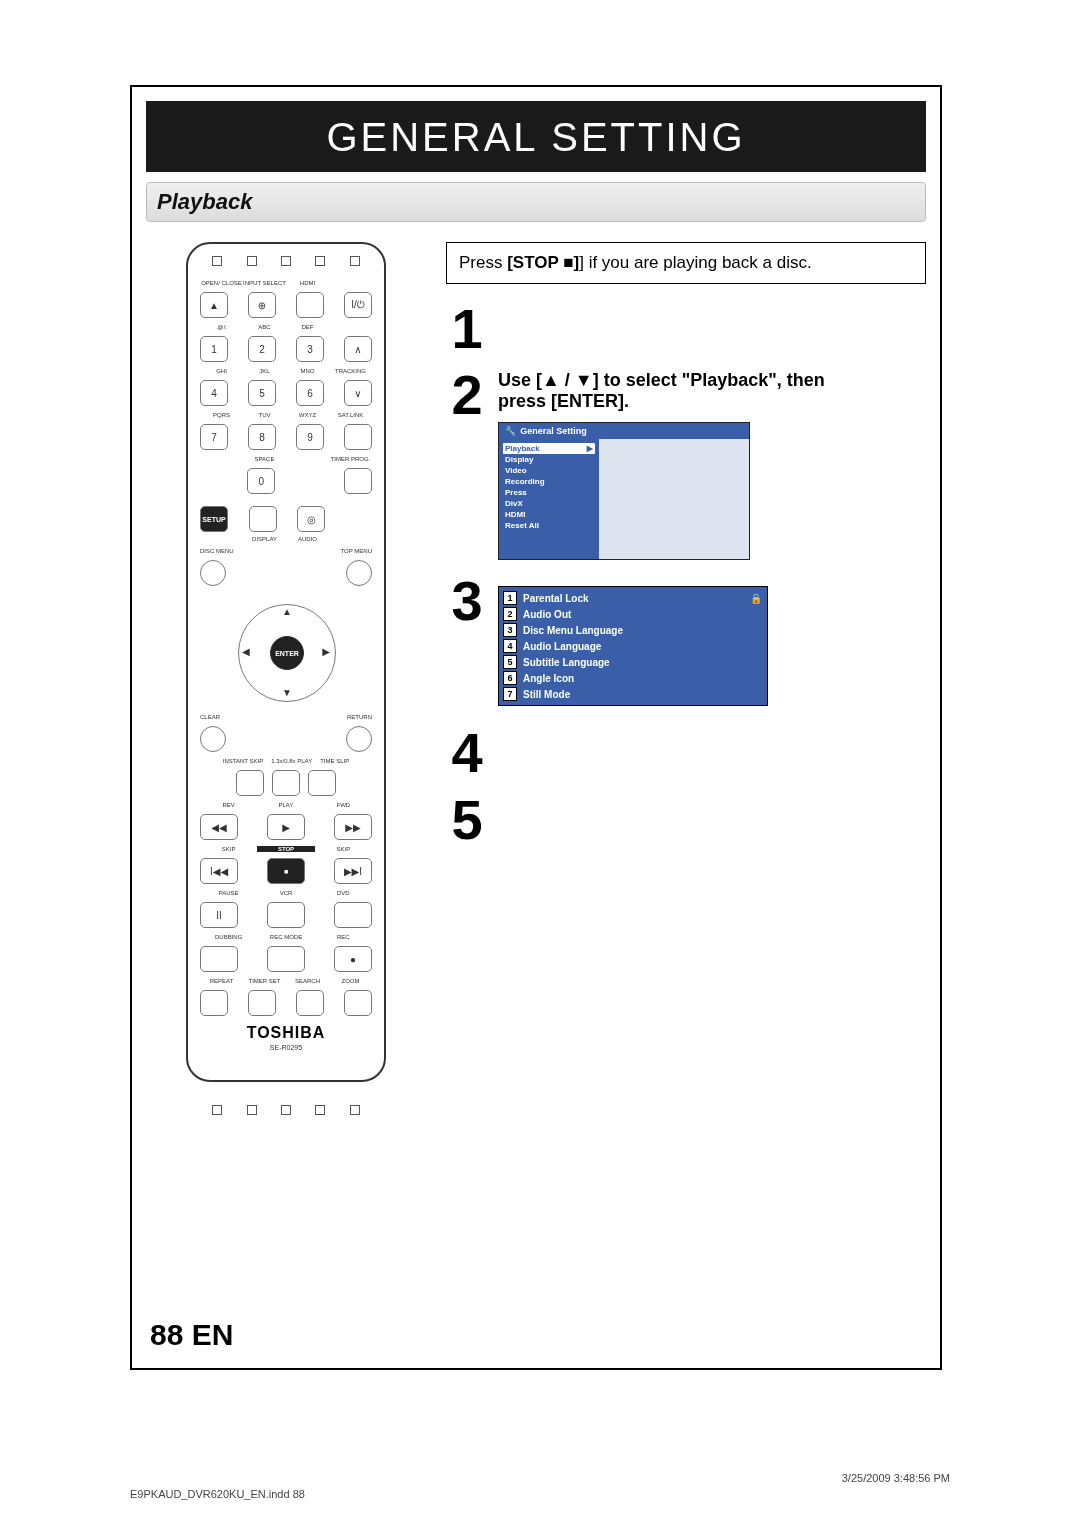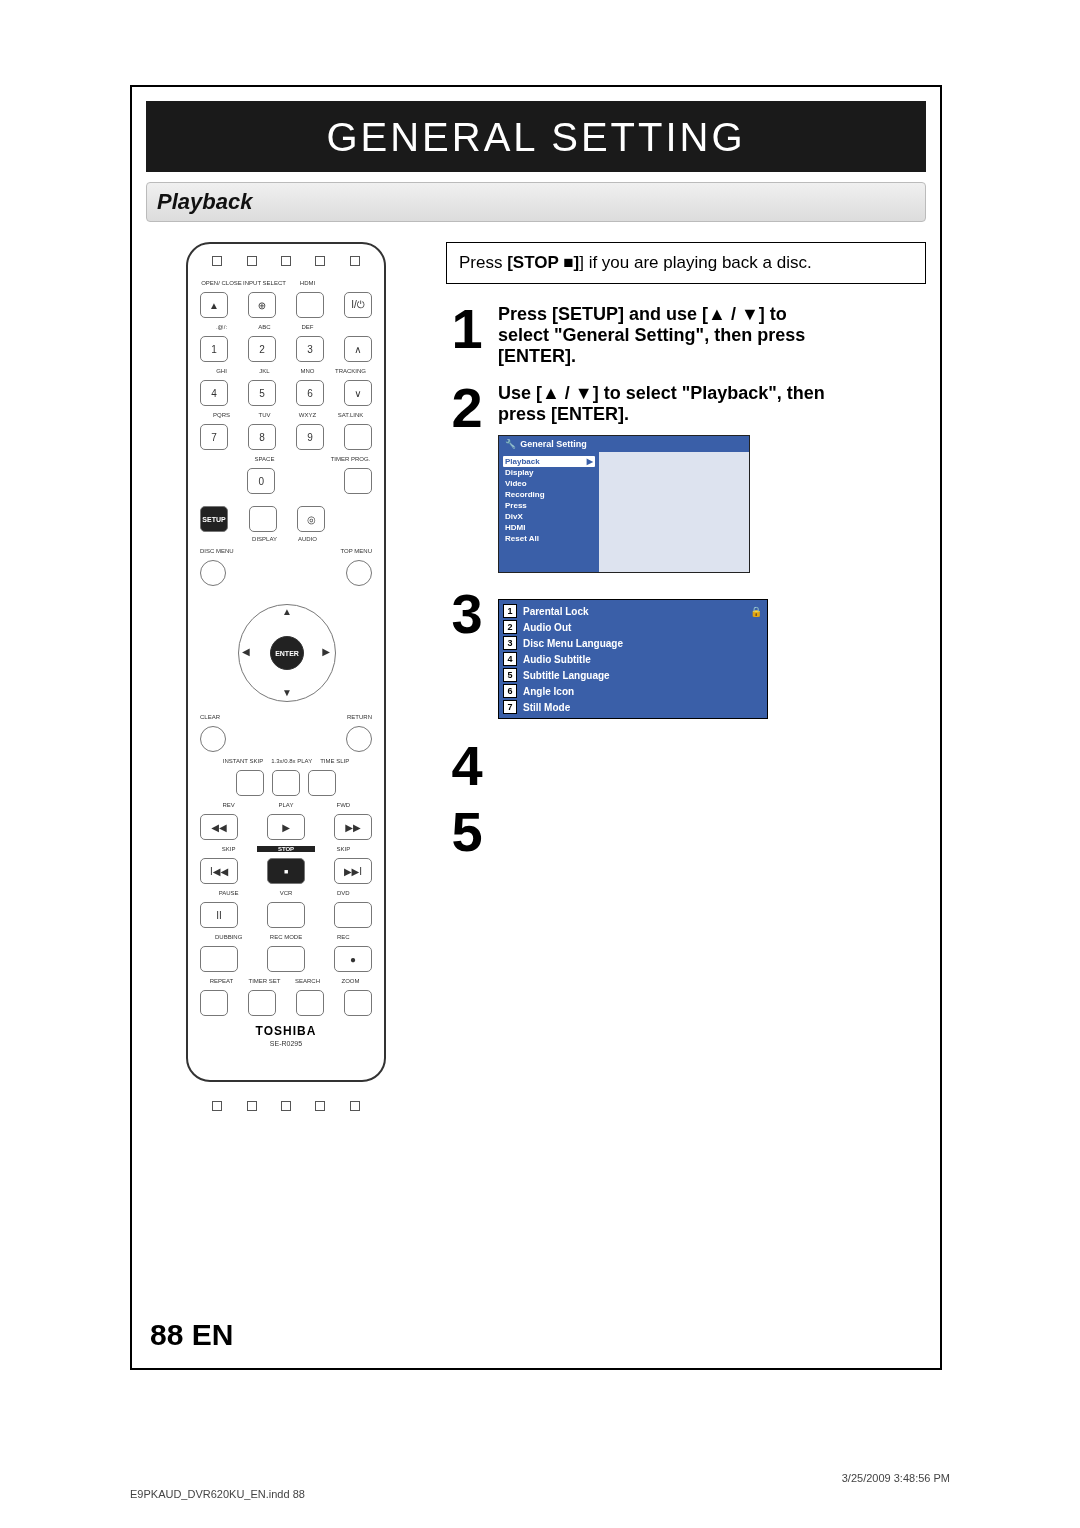--- a/index.html
+++ b/index.html
@@ -107,21 +107,21 @@
     border:1px solid #777; border-radius:50%;
   }
   .rc-pad .center {
     position:absolute; left:44px; top:44px; width:32px; height:32px;
     border:1px solid #333; border-radius:50%;
     background:#222; color:#fff; font-size:7px; font-weight:bold;
     display:flex; align-items:center; justify-content:center;
   }
   .rc-pad .tri { position:absolute; font-size:10px; color:#333; }
   .rc-small-lbl { font-size:6px; text-align:center; color:#333; }
-  .brand { text-align:center; font-weight:bold; font-size:12px; letter-spacing:1px; margin-top:8px; }
+  .brand { text-align:center; font-weight:bold; font-size:16px; letter-spacing:1px; margin-top:8px; }
   .model { text-align:center; font-size:7px; margin-top:2px; color:#333; }
   
   .note-box {
     border: 1px solid #000;
     padding: 10px 12px;
     font-size: 17px;
     margin-bottom: 20px;
   }
   .step {
     display:flex;
@@ -433,25 +433,20 @@
       </div>
 
       <div class="right-col">
 
         <div class="note-box">
           <span>Press </span><b><span>[STOP </span><span>■</span>]</b><span>] if you are playing back a disc.</span>
         </div>
 
         <div class="step">
           <div class="step-num">1</div>
-          <div class="step-body">
-            <b><span>Press [SETUP] and use [</span>▲<span> / </span>▼<span>] to</span><br>
-            <span>select "General Setting", then press</span><br>
-            <span>[ENTER].</span></b>
-          </div>
         </div>
 
         <div class="step">
           <div class="step-num">2</div>
           <div class="step-body">
             <b><span>Use [</span>▲<span> / </span>▼<span>] to select "Playback", then</span><br>
             <span>press [ENTER].</span></b>
             <div class="osd">
               <div class="osd-header">
                   <span>🔧</span>
@@ -489,21 +484,21 @@
                 <div class="opt-row">
                   <span class="num">2</span>
                   <span class="txt">Audio Out</span>
                 </div>
                 <div class="opt-row">
                   <span class="num">3</span>
                   <span class="txt">Disc Menu Language</span>
                 </div>
                 <div class="opt-row">
                   <span class="num">4</span>
-                  <span class="txt">Audio Subtitle</span>
+                  <span class="txt">Audio Language</span>
                 </div>
                 <div class="opt-row">
                   <span class="num">5</span>
                   <span class="txt">Subtitle Language</span>
                 </div>
                 <div class="opt-row">
                   <span class="num">6</span>
                   <span class="txt">Angle Icon</span>
                 </div>
                 <div class="opt-row">

